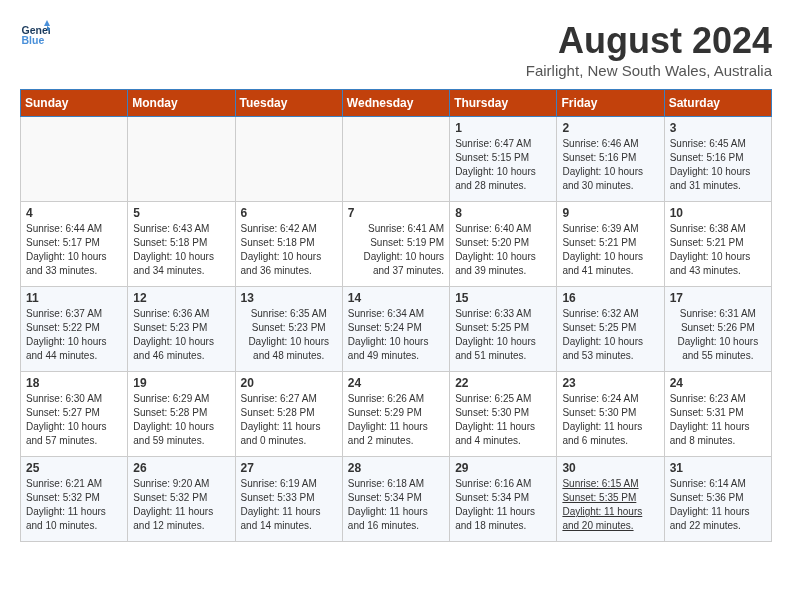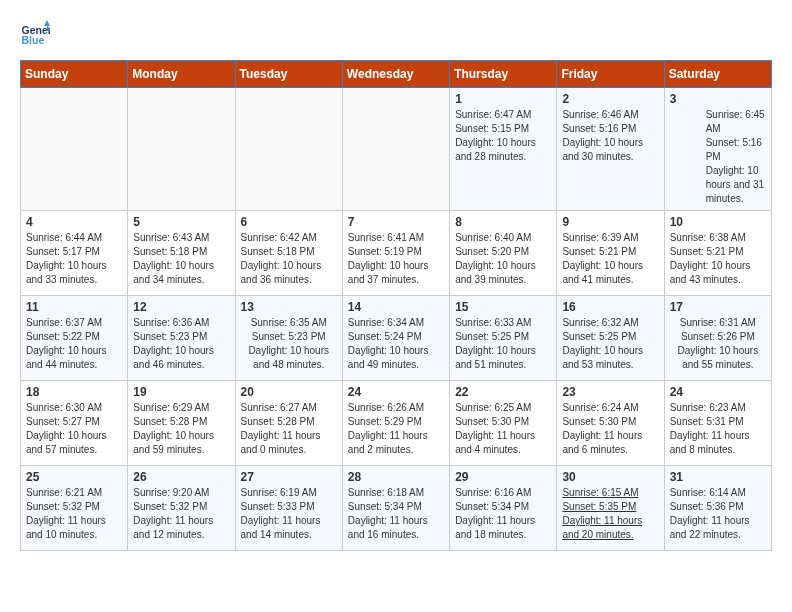--- a/index.html
+++ b/index.html
@@ -87,20 +87,24 @@
 
 <div class="header-area">
   <div class="logo">
     <svg class="logo-icon" viewBox="0 0 40 40">
       <text x="2" y="18" font-size="14" font-weight="bold" fill="#1a3a5c">General</text>
       <text x="2" y="32" font-size="14" font-weight="bold" fill="#4a90d9">Blue</text>
       <polygon points="32,8 40,8 36,0" fill="#4a90d9"></polygon>
       <polygon points="36,8 44,14 36,14" fill="#3a7fc1"></polygon>
     </svg>
   </div>
+  <div class="title-area">
+    <div class="calendar-title">August 2024</div>
+    <div class="calendar-subtitle">Fairlight, New South Wales, Australia</div>
+  </div>
 </div>
 
 <table class="calendar-table">
   <thead>
     <tr>
     <th>Sunday</th>
         <th>Monday</th>
         <th>Tuesday</th>
         <th>Wednesday</th>
         <th>Thursday</th>
@@ -121,21 +125,21 @@
 Daylight: 10 hours and 28 minutes.</div>
         </td>
         <td>
           <span class="day-num">2</span>
           <div class="day-info" style="white-space: pre-line;">Sunrise: 6:46 AM
 Sunset: 5:16 PM
 Daylight: 10 hours and 30 minutes.</div>
         </td>
         <td>
           <span class="day-num">3</span>
-          <div class="day-info" style="white-space: pre-line; margin-left: 36px;">Sunrise: 6:45 AM
+          <div class="day-info" style="white-space: pre-line;">Sunrise: 6:45 AM
 Sunset: 5:16 PM
 Daylight: 10 hours and 31 minutes.</div>
         </td>
       </tr>
       <tr>
         <td>
           <span class="day-num">4</span>
           <div class="day-info" style="white-space: pre-line;">Sunrise: 6:44 AM
 Sunset: 5:17 PM
 Daylight: 10 hours and 33 minutes.</div>
@@ -147,21 +151,21 @@
 Daylight: 10 hours and 34 minutes.</div>
         </td>
         <td>
           <span class="day-num">6</span>
           <div class="day-info" style="white-space: pre-line;">Sunrise: 6:42 AM
 Sunset: 5:18 PM
 Daylight: 10 hours and 36 minutes.</div>
         </td>
         <td>
           <span class="day-num">7</span>
-          <div class="day-info" style="white-space: pre-line;">Sunrise: 6:41 AM
+          <div class="day-info" style="white-space: pre-line; text-align: right;">Sunrise: 6:41 AM
 Sunset: 5:19 PM
 Daylight: 10 hours and 37 minutes.</div>
         </td>
         <td>
           <span class="day-num">8</span>
           <div class="day-info" style="white-space: pre-line;">Sunrise: 6:40 AM
 Sunset: 5:20 PM
 Daylight: 10 hours and 39 minutes.</div>
         </td>
         <td>

